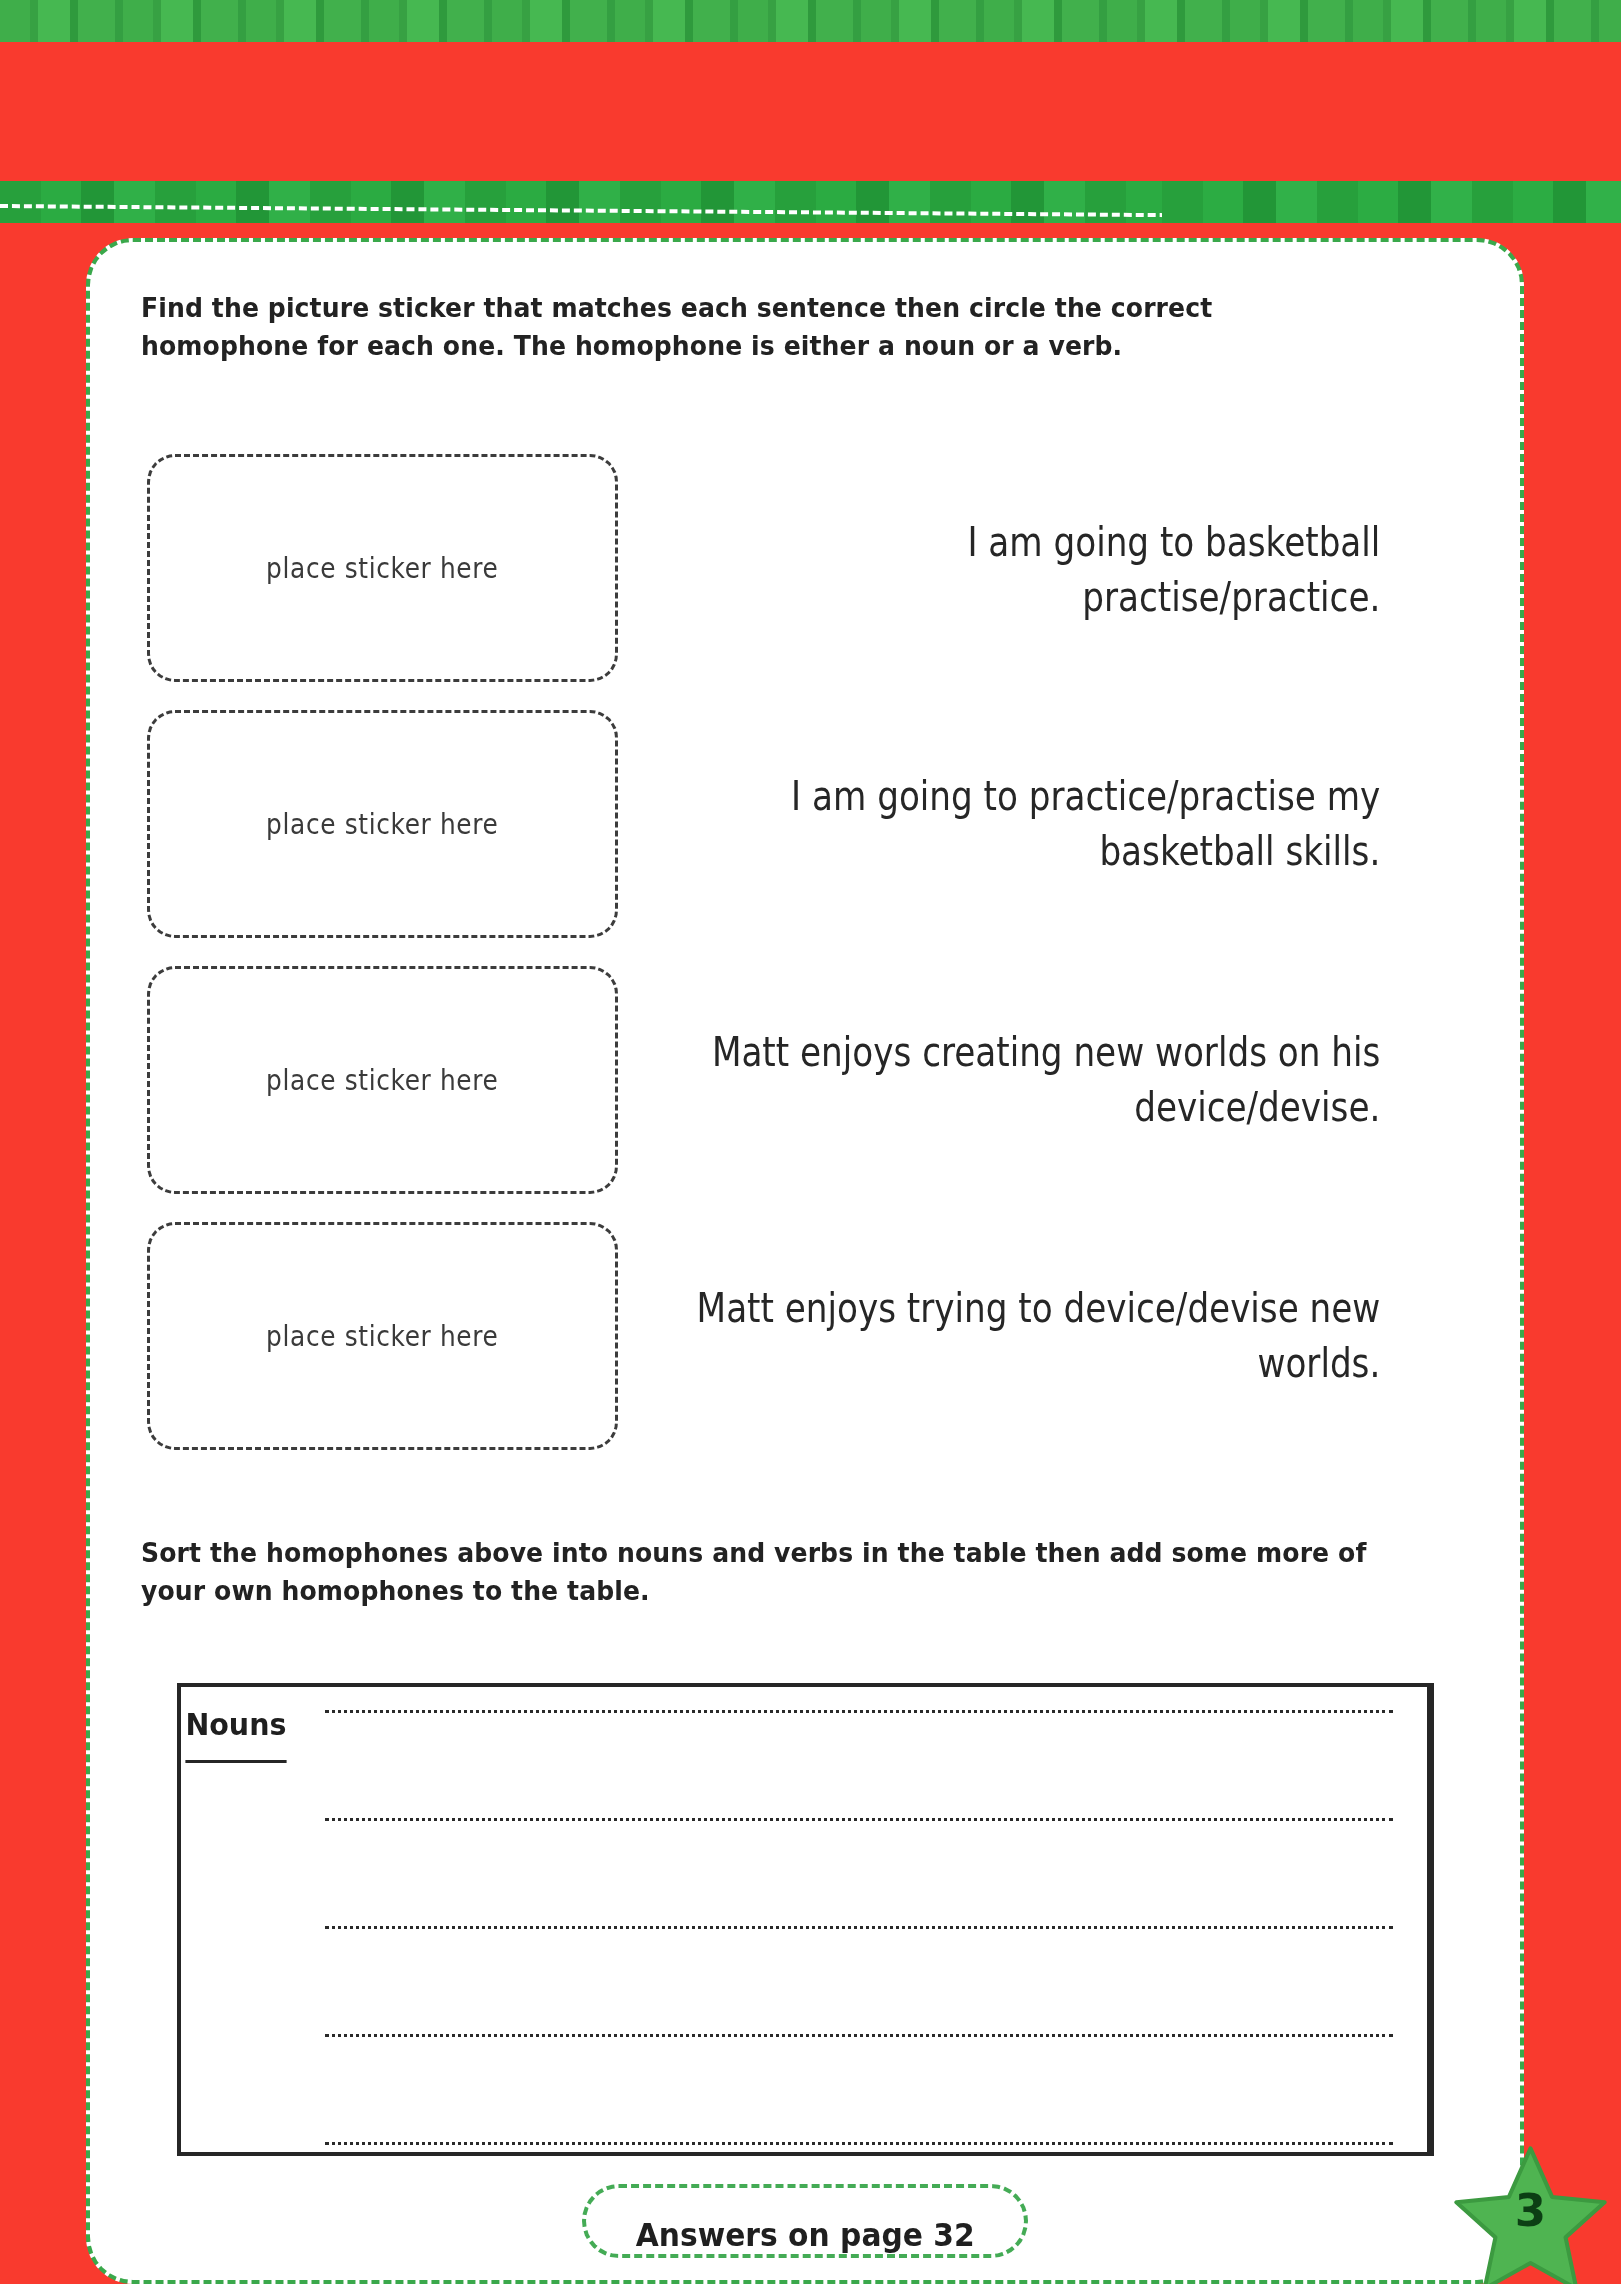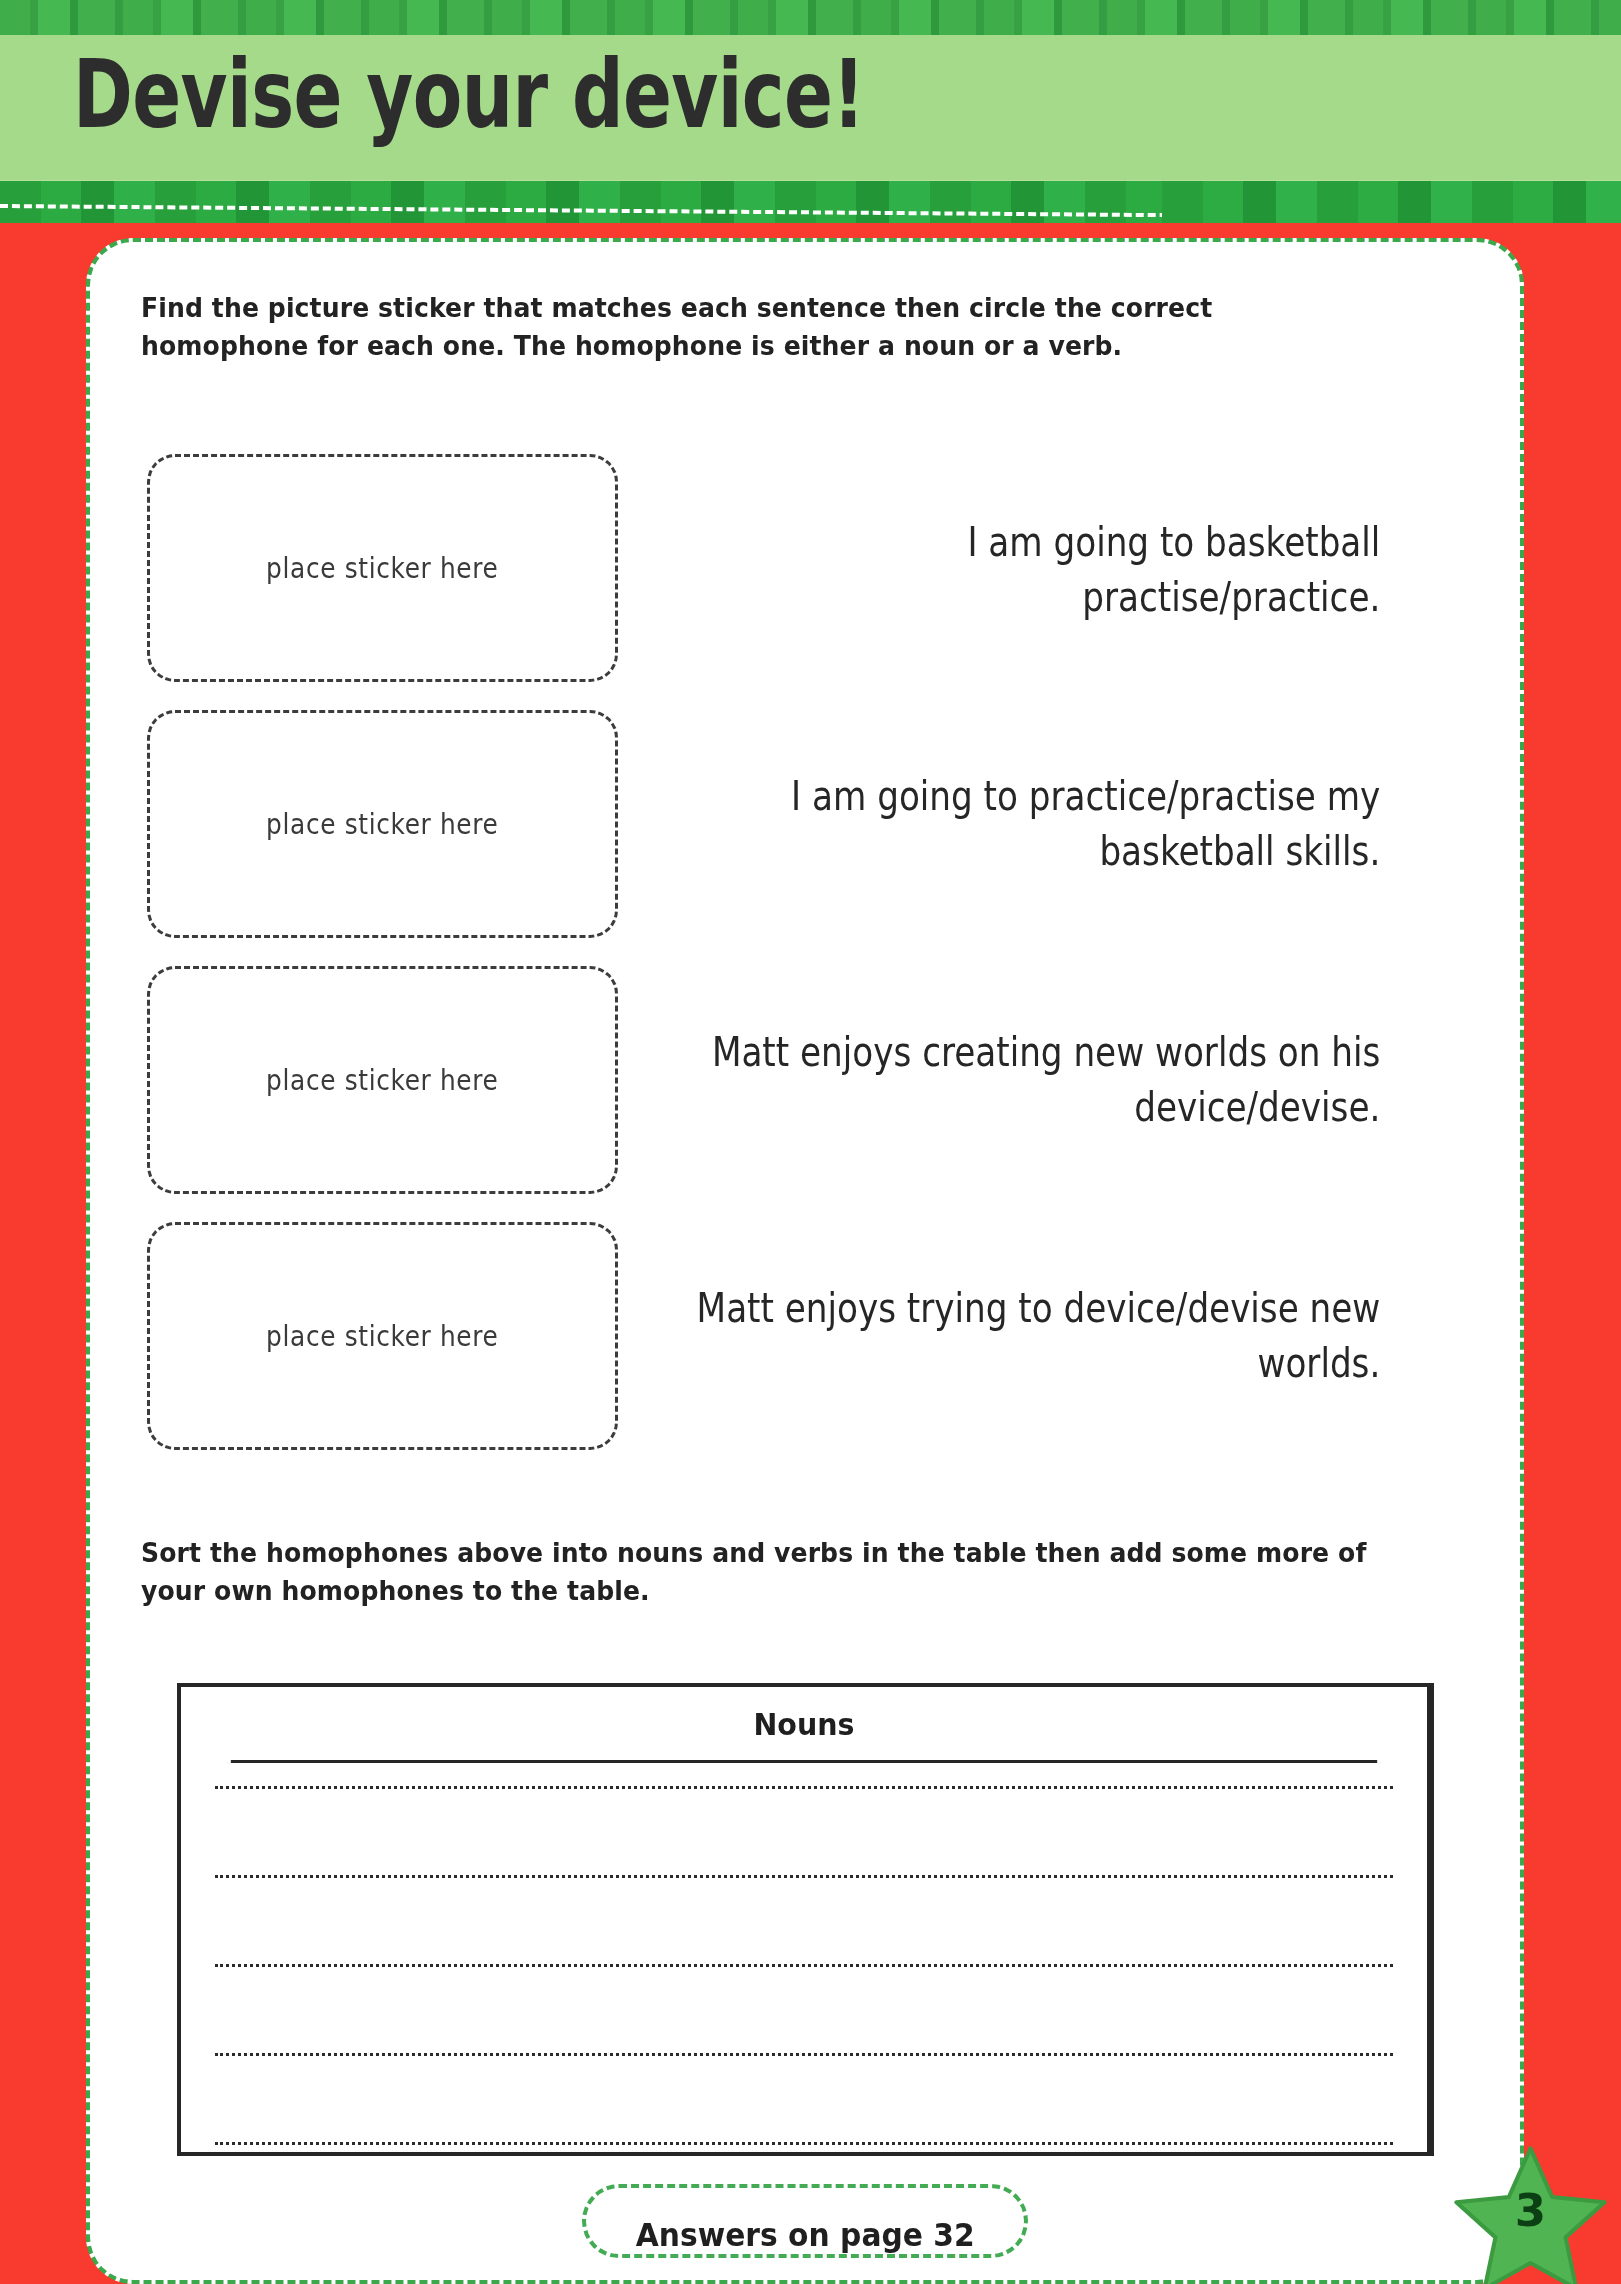--- a/index.html
+++ b/index.html
@@ -226,21 +226,21 @@
     height: 473px;
     border: 4px solid #262626;
     box-sizing: border-box;
     display: flex;
     z-index: 3;
     background: #ffffff;
   }
   .nv-col {
     flex: 1 1 50%;
     display: flex;
-    flex-direction: column;
+    flex-direction: row;
     box-sizing: border-box;
   }
   .nv-col.left { border-right: 3.4px solid #262626; }
   .nv-head {
     height: 73px;
     border-bottom: 3.4px solid #262626;
     display: flex;
     align-items: center;
     justify-content: center;
     font-family: "DejaVu Sans", sans-serif;
@@ -310,23 +310,20 @@
     color: #0c3f14;
   }
 </style>
 </head>
 <body>
 
 <div id="page">
 
   <div class="green-stripes-top"></div>
 
-  <div class="title-banner">
-    <div class="title-text">Devise your device!</div>
-  </div>
 
   <div class="green-band"></div>
   <div class="band-dash"></div>
 
   <div class="red-body"></div>
 
   <div class="green-corner"></div>
   <div class="corner-dash"></div>
 
   <div class="white-card"></div>

